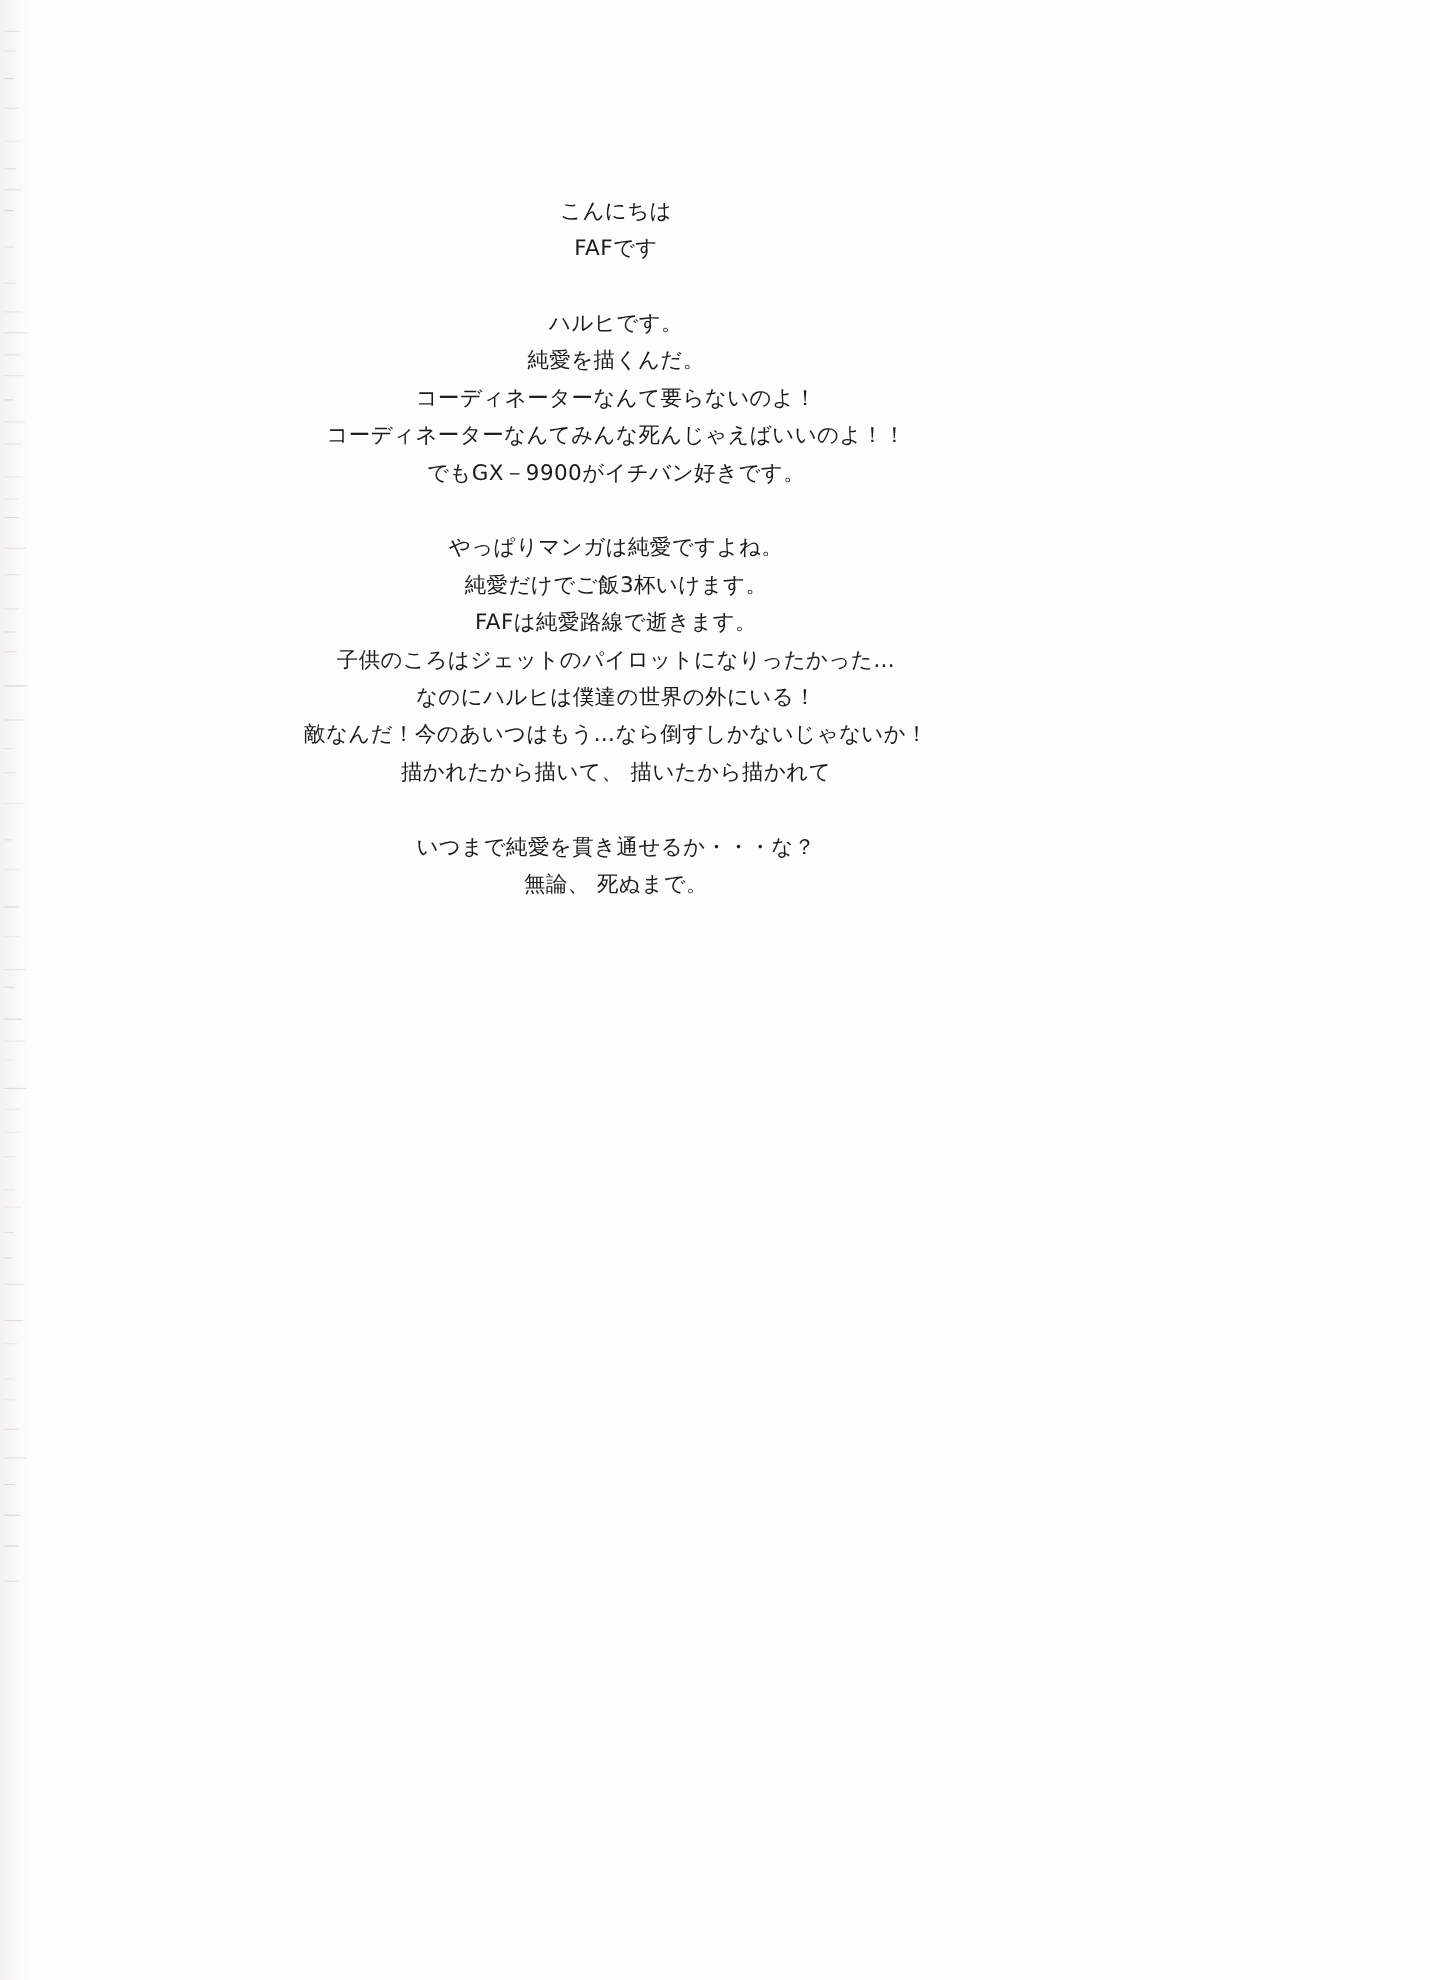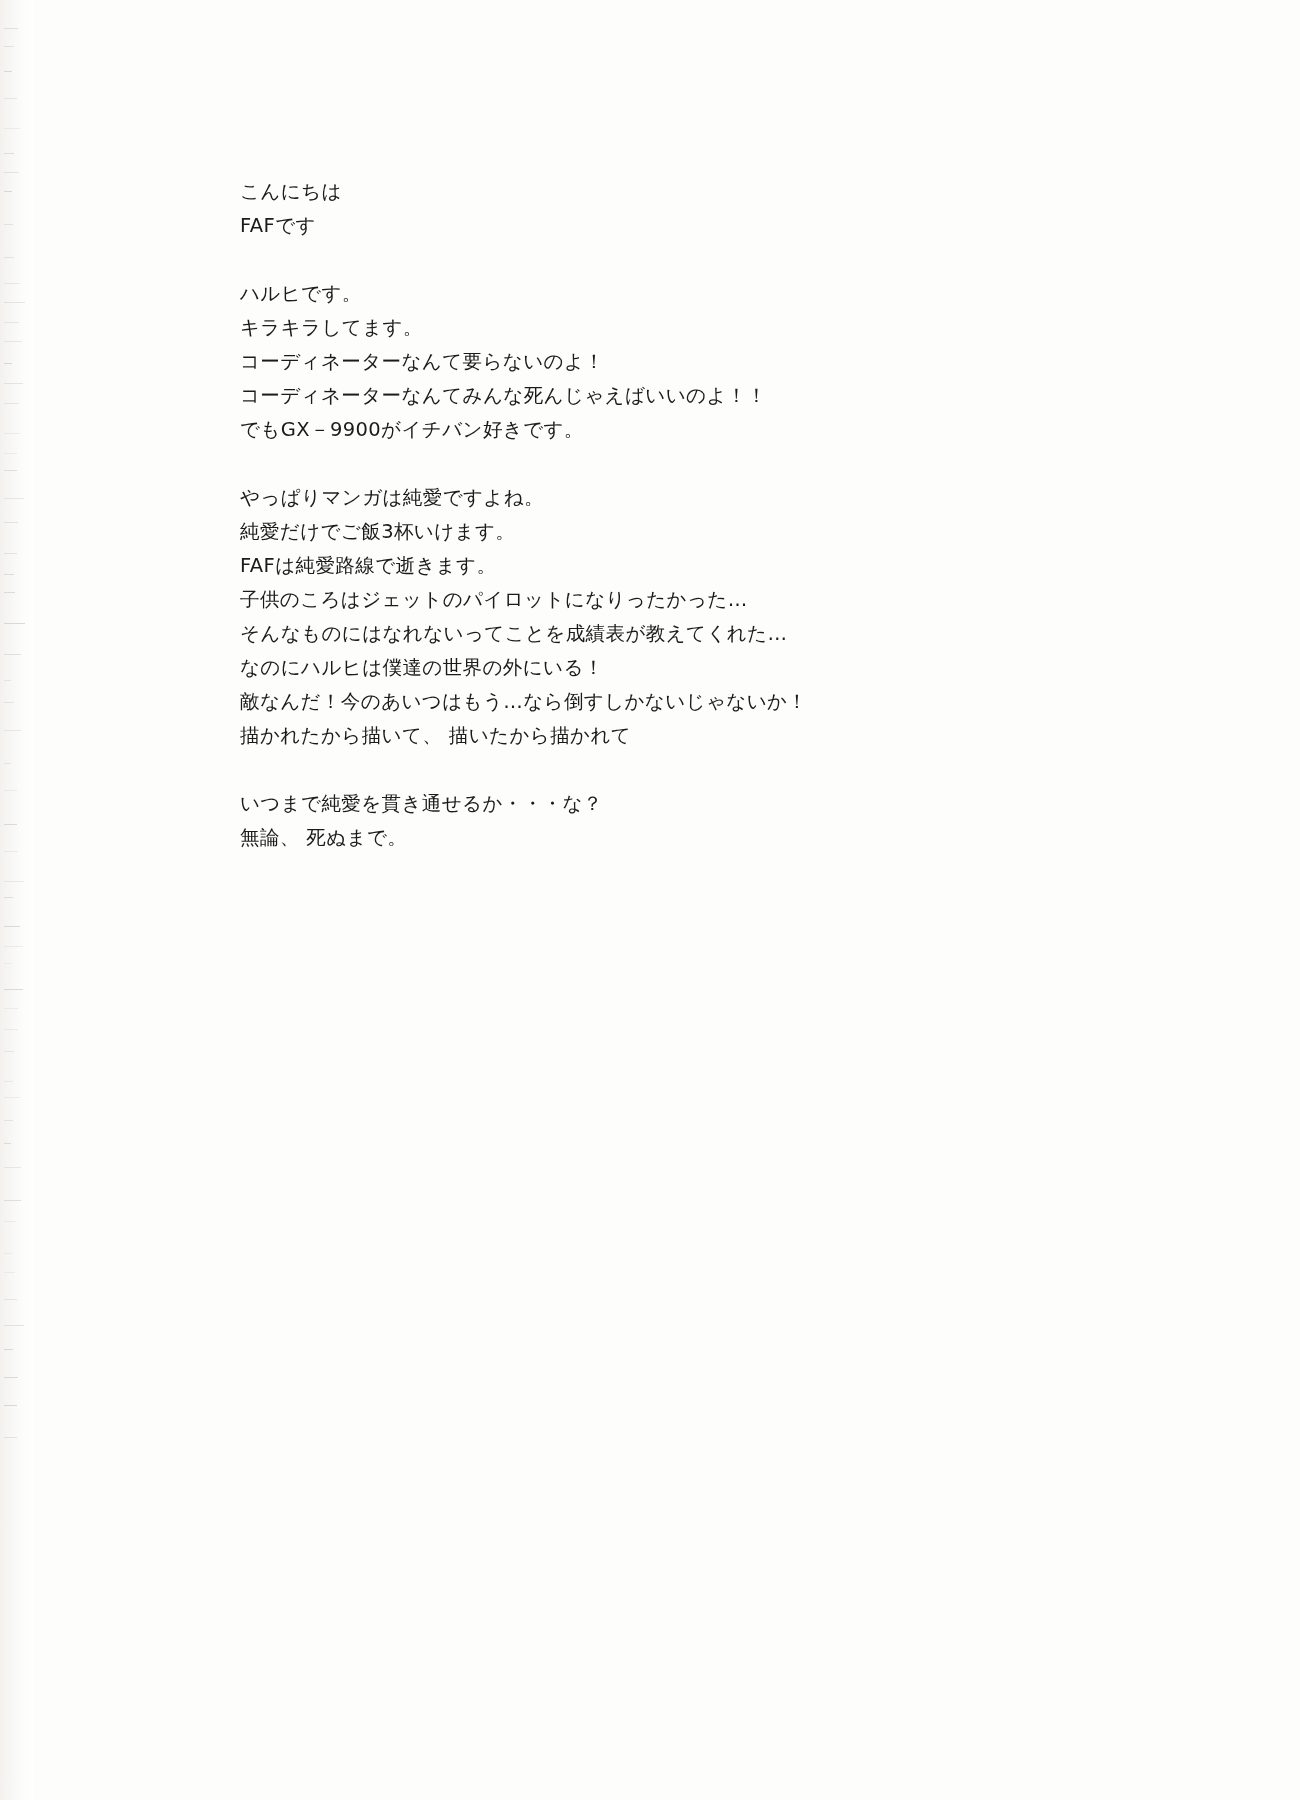--- a/index.html
+++ b/index.html
@@ -46,21 +46,21 @@
     background: #cfcdc8;
     opacity: .85;
   }
 
   
   .text-column {
     position: absolute;
     left: 240px;
     top: 175px;
     width: 640px;
-    text-align: left;
+    text-align: center;
     color: #1b1b1b;
     font-size: 19.5px;
     line-height: 34px;
     letter-spacing: .4px;
   }
 
   .block { margin: 0 0 0 0; }
   .block + .block { margin-top: 34px; }
   .line { white-space: nowrap; }
 
@@ -138,32 +138,31 @@
 
   <div class="text-column">
 
     <div class="block greeting">
       <div class="line">こんにちは</div>
       <div class="line">FAFです</div>
     </div>
 
     <div class="block">
       <div class="line">ハルヒです。</div>
-      <div class="line">キラキラしてます。</div>
+      <div class="line">純愛を描くんだ。</div>
       <div class="line">コーディネーターなんて要らないのよ！</div>
       <div class="line">コーディネーターなんてみんな死んじゃえばいいのよ！！</div>
       <div class="line">でもGX－9900がイチバン好きです。</div>
     </div>
 
     <div class="block">
       <div class="line">やっぱりマンガは純愛ですよね。</div>
       <div class="line">純愛だけでご飯3杯いけます。</div>
       <div class="line">FAFは純愛路線で逝きます。</div>
       <div class="line">子供のころはジェットのパイロットになりったかった…</div>
-      <div class="line">そんなものにはなれないってことを成績表が教えてくれた…</div>
       <div class="line">なのにハルヒは僕達の世界の外にいる！</div>
       <div class="line">敵なんだ！今のあいつはもう…なら倒すしかないじゃないか！</div>
       <div class="line">描かれたから描いて、 描いたから描かれて</div>
     </div>
 
 
     <div class="block">
       <div class="line">いつまで純愛を貫き通せるか・・・な？</div>
       <div class="line">無論、 死ぬまで。</div>
     </div>

